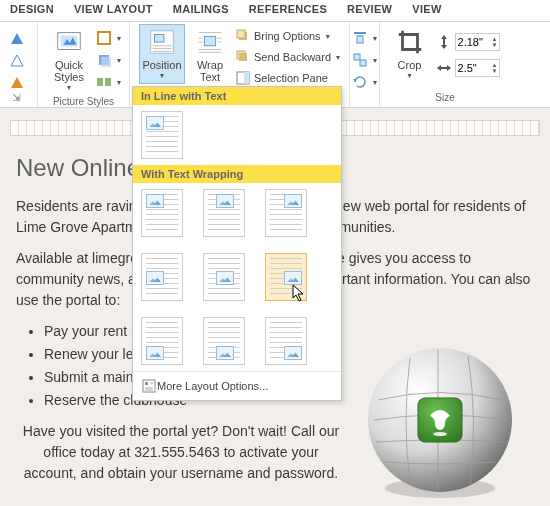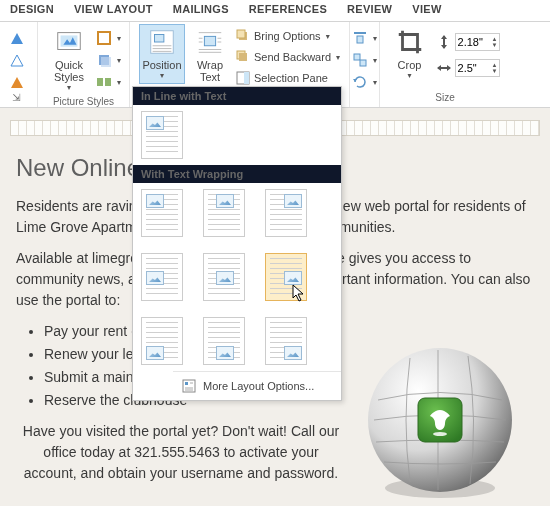--- a/index.html
+++ b/index.html
@@ -148,21 +148,21 @@
     left: 132px;
     top: 86px;
     width: 210px;
     background: #fff;
     border: 1px solid #c6c6c6;
     box-shadow: 2px 2px 5px rgba(0,0,0,.15);
     z-index: 10;
     font-size: 11px;
   }
   .dd-head {
-    background: #0f172a;
+    background: #fde047;
     color: #666;
     font-weight: 600;
     padding: 3px 8px;
   }
   .dd-body {
     padding: 6px 8px;
     display: flex;
     flex-wrap: wrap;
     gap: 16px 20px;
   }
@@ -184,24 +184,23 @@
     background:#eaf4fb; border:1px solid #9bbbd6;
   }
   .thumb .pic::after{
     content:""; position:absolute; left:2px; right:2px; bottom:2px; top:5px;
     background: linear-gradient(135deg,#a8cbe6 0,#5c96c8 100%);
     clip-path: polygon(0 100%,30% 30%,50% 60%,70% 10%,100% 100%);
   }
   .dd-foot {
     border-top: 1px solid #e5e5e5;
     padding: 6px 8px;
-    display:flex; align-items:center; gap:6px;
+    display:flex; align-items:center; 
     cursor:pointer;
     color:#444;
-    margin-left:40px;
   }
   .cursor-arrow {
     position:absolute; width:14px; height:18px;
   }
 </style>
 </head>
 <body>
 
 <div class="tabs">
   <div class="tab">DESIGN</div>

